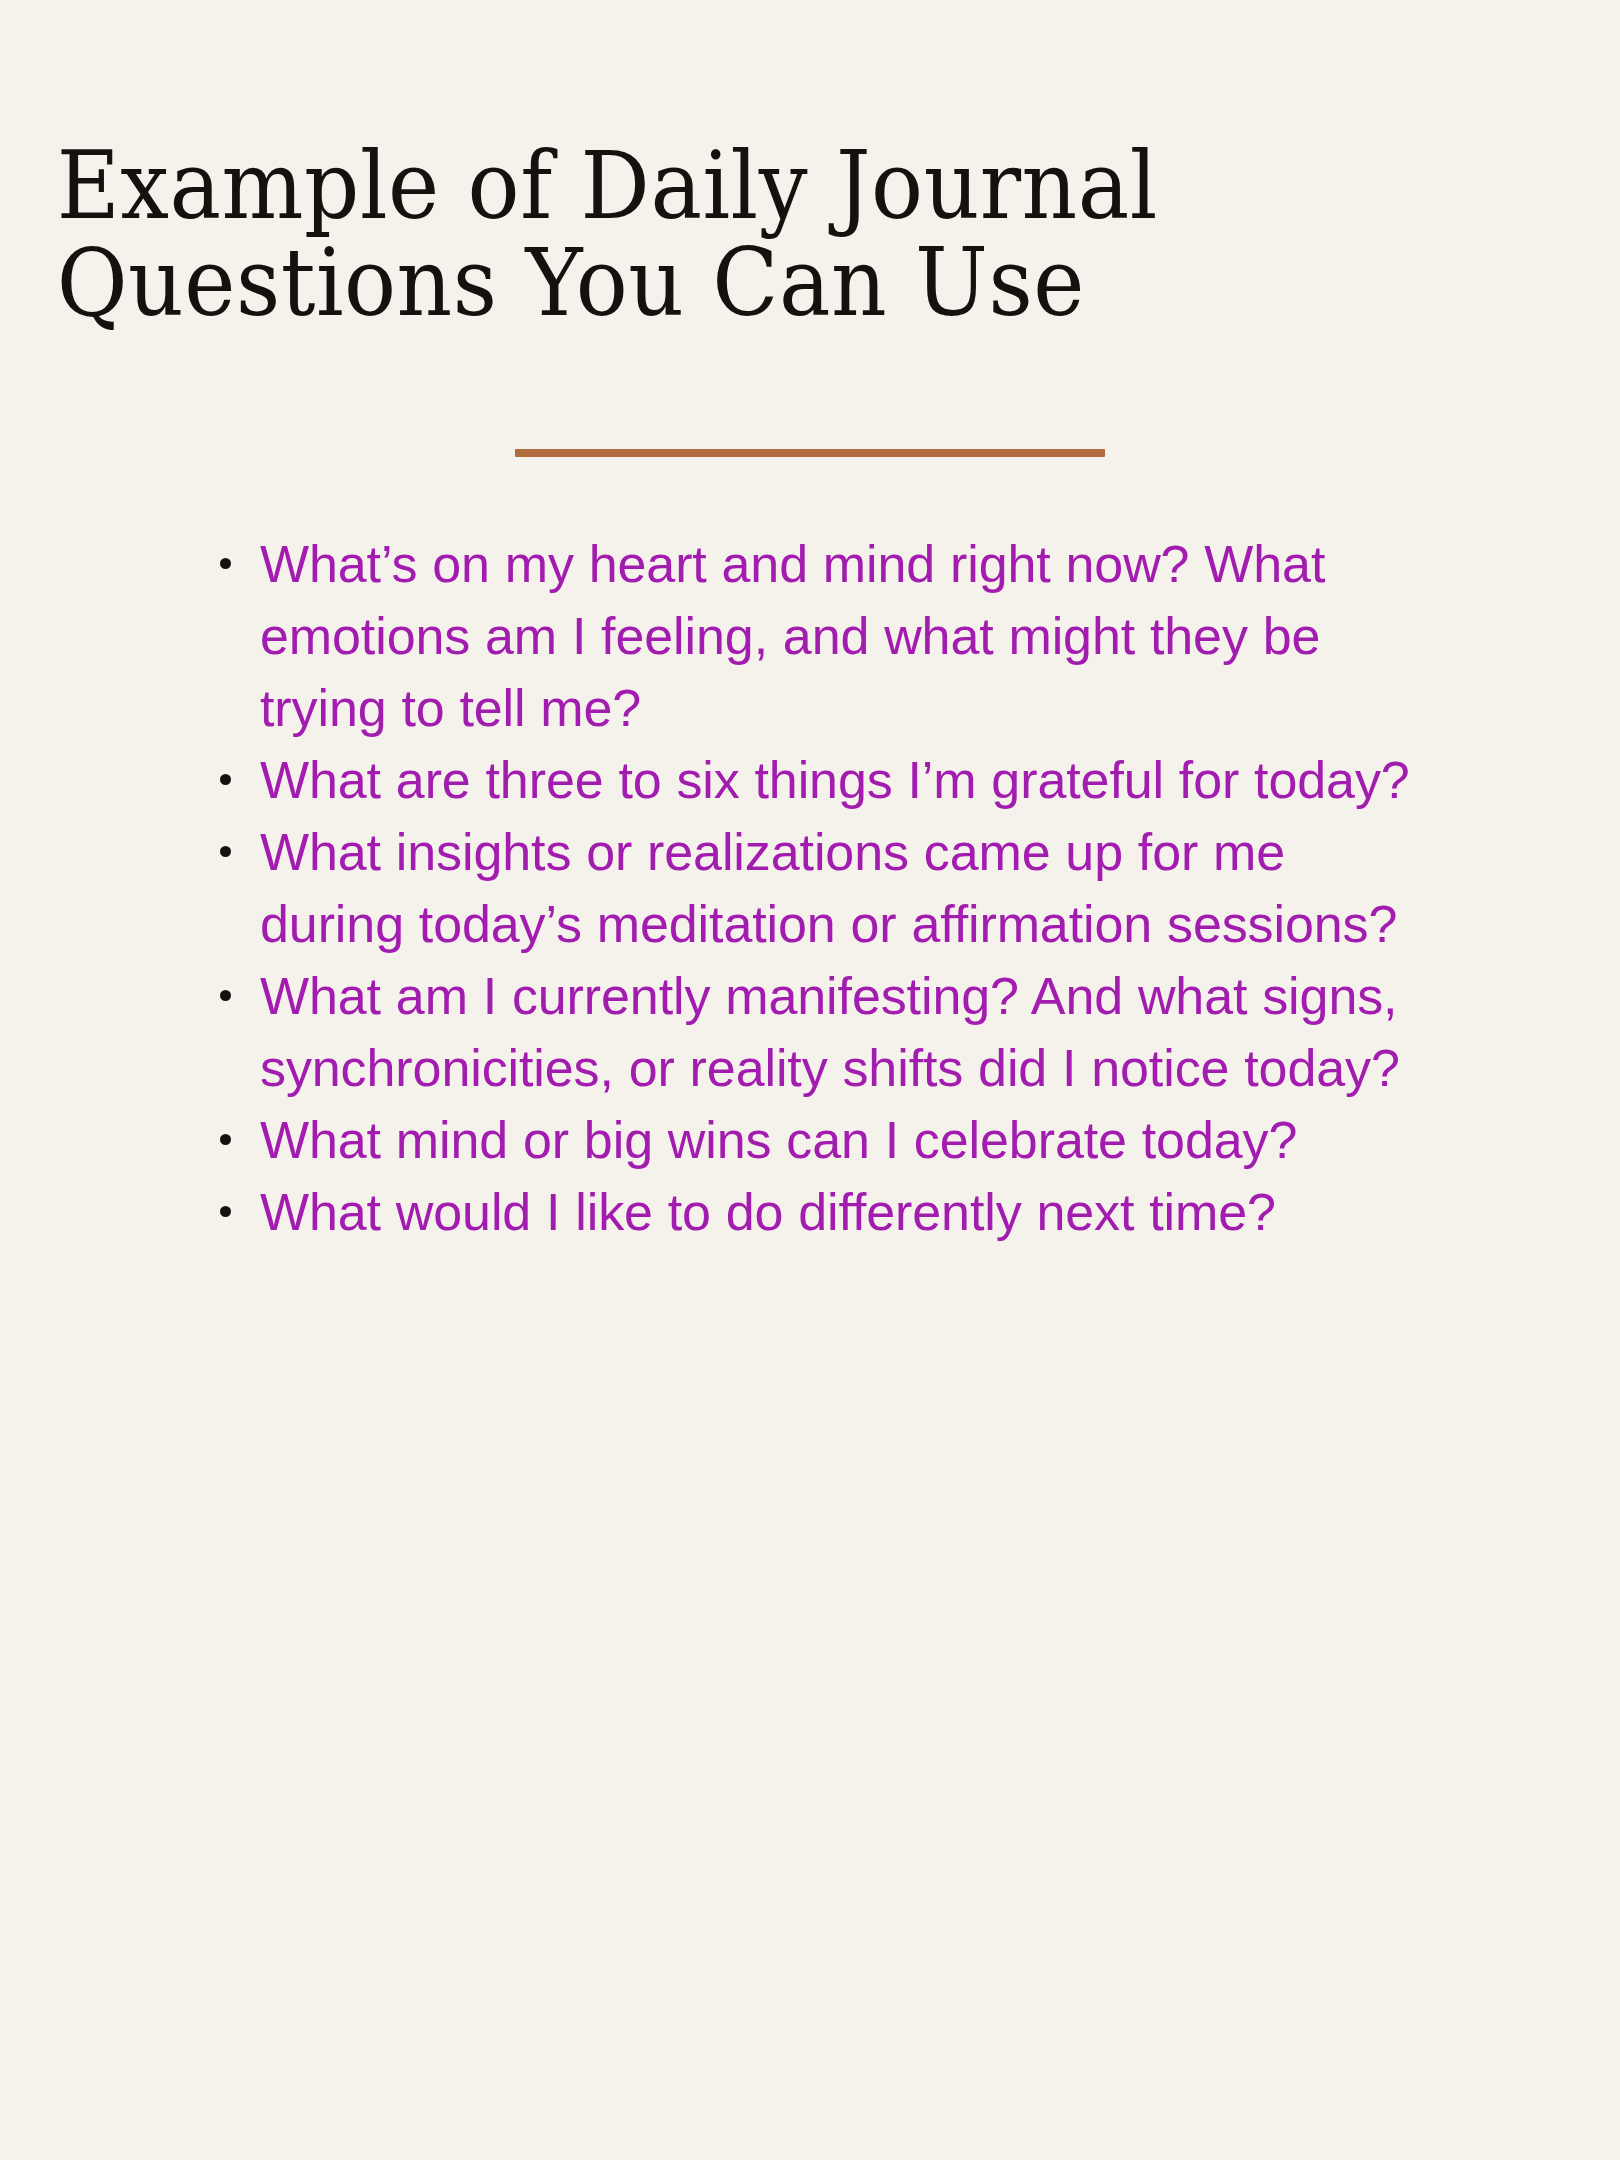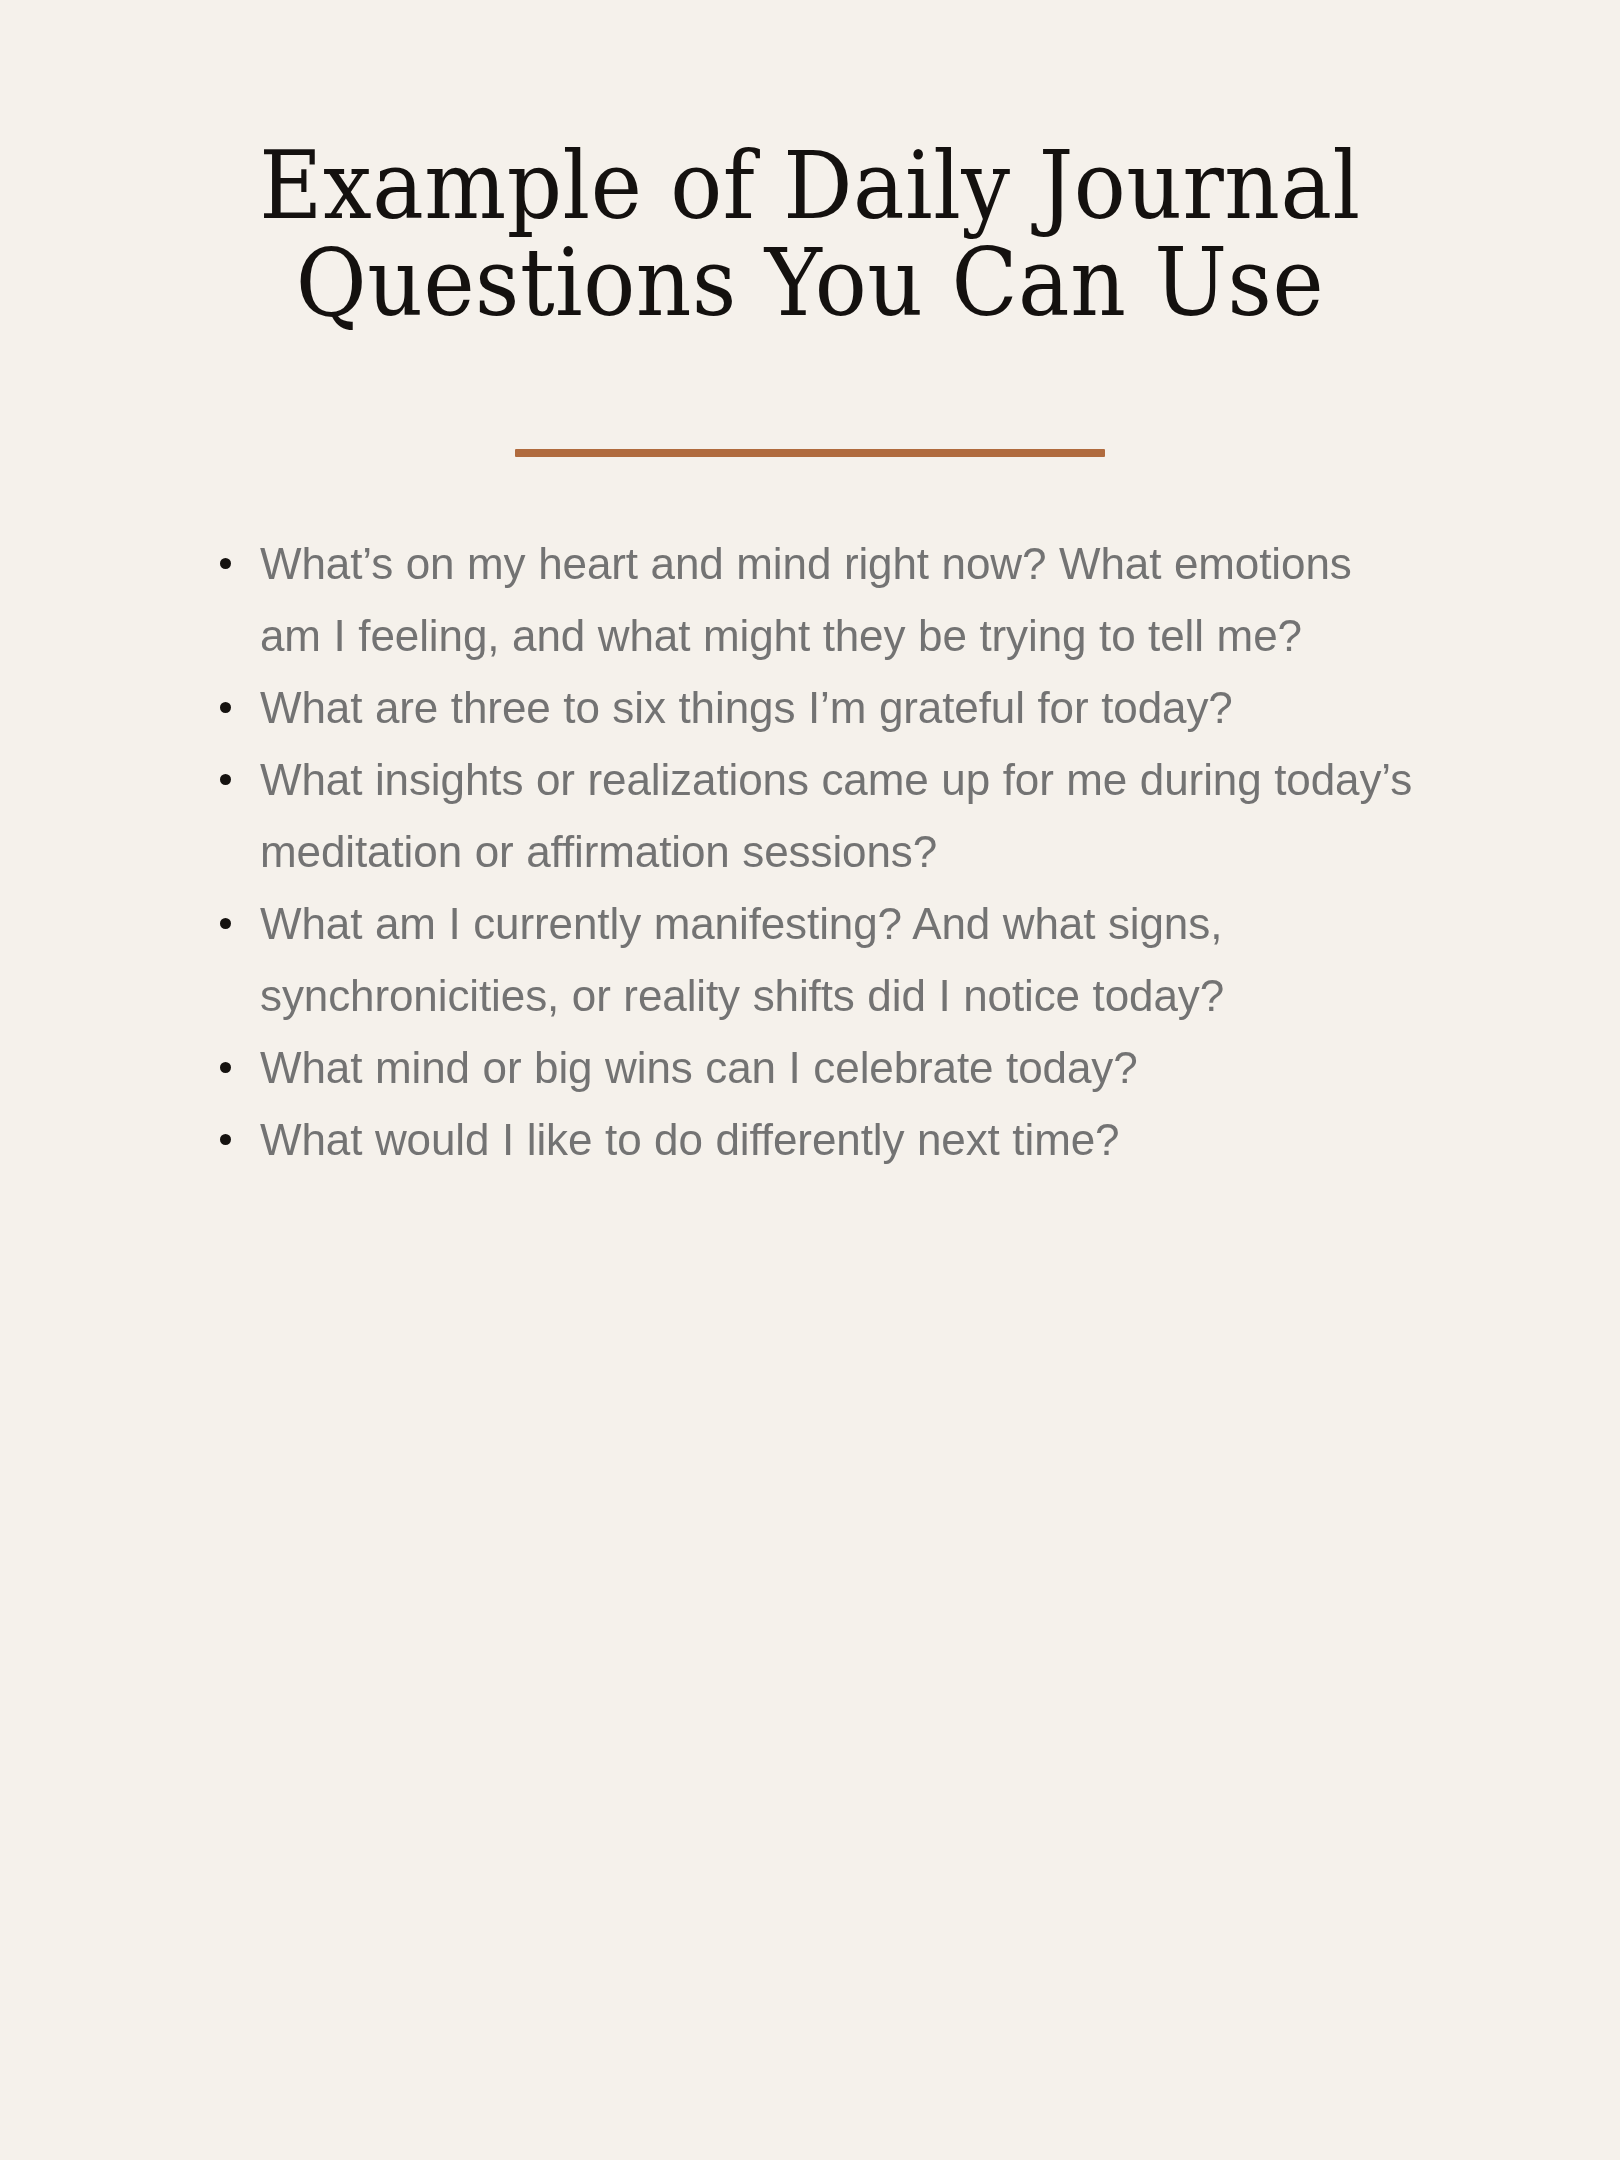--- a/index.html
+++ b/index.html
@@ -21,21 +21,21 @@
     background: #F5F1EB;
     box-sizing: border-box;
   }
 
   
   .title-block {
     position: absolute;
     top: 138px;
     left: 0;
     width: 1620px;
-    text-align: center;
+    text-align: left;
   }
 
   .page-title {
     display: block;
     margin: 0;
     font-family: "DejaVu Serif", "Liberation Serif", serif;
     font-weight: 400;
     font-size: 93px;
     line-height: 97px;
     letter-spacing: 0.5px;
@@ -75,24 +75,24 @@
     width: 1200px;
     margin: 0;
     padding: 0;
     list-style: none;
   }
 
   .question-item {
     position: relative;
     padding-left: 42px;
     margin: 0 0 0 0;
-    font-size: 44px;
+    font-size: 52px;
     line-height: 72px;
     font-weight: 400;
-    color: #737373;
+    color: #a21caf;
     letter-spacing: -0.1px;
     word-spacing: 0.5px;
   }
 
   .question-item .bullet-dot {
     position: absolute;
     left: 2px;
     top: 30px;
     width: 11px;
     height: 11px;

